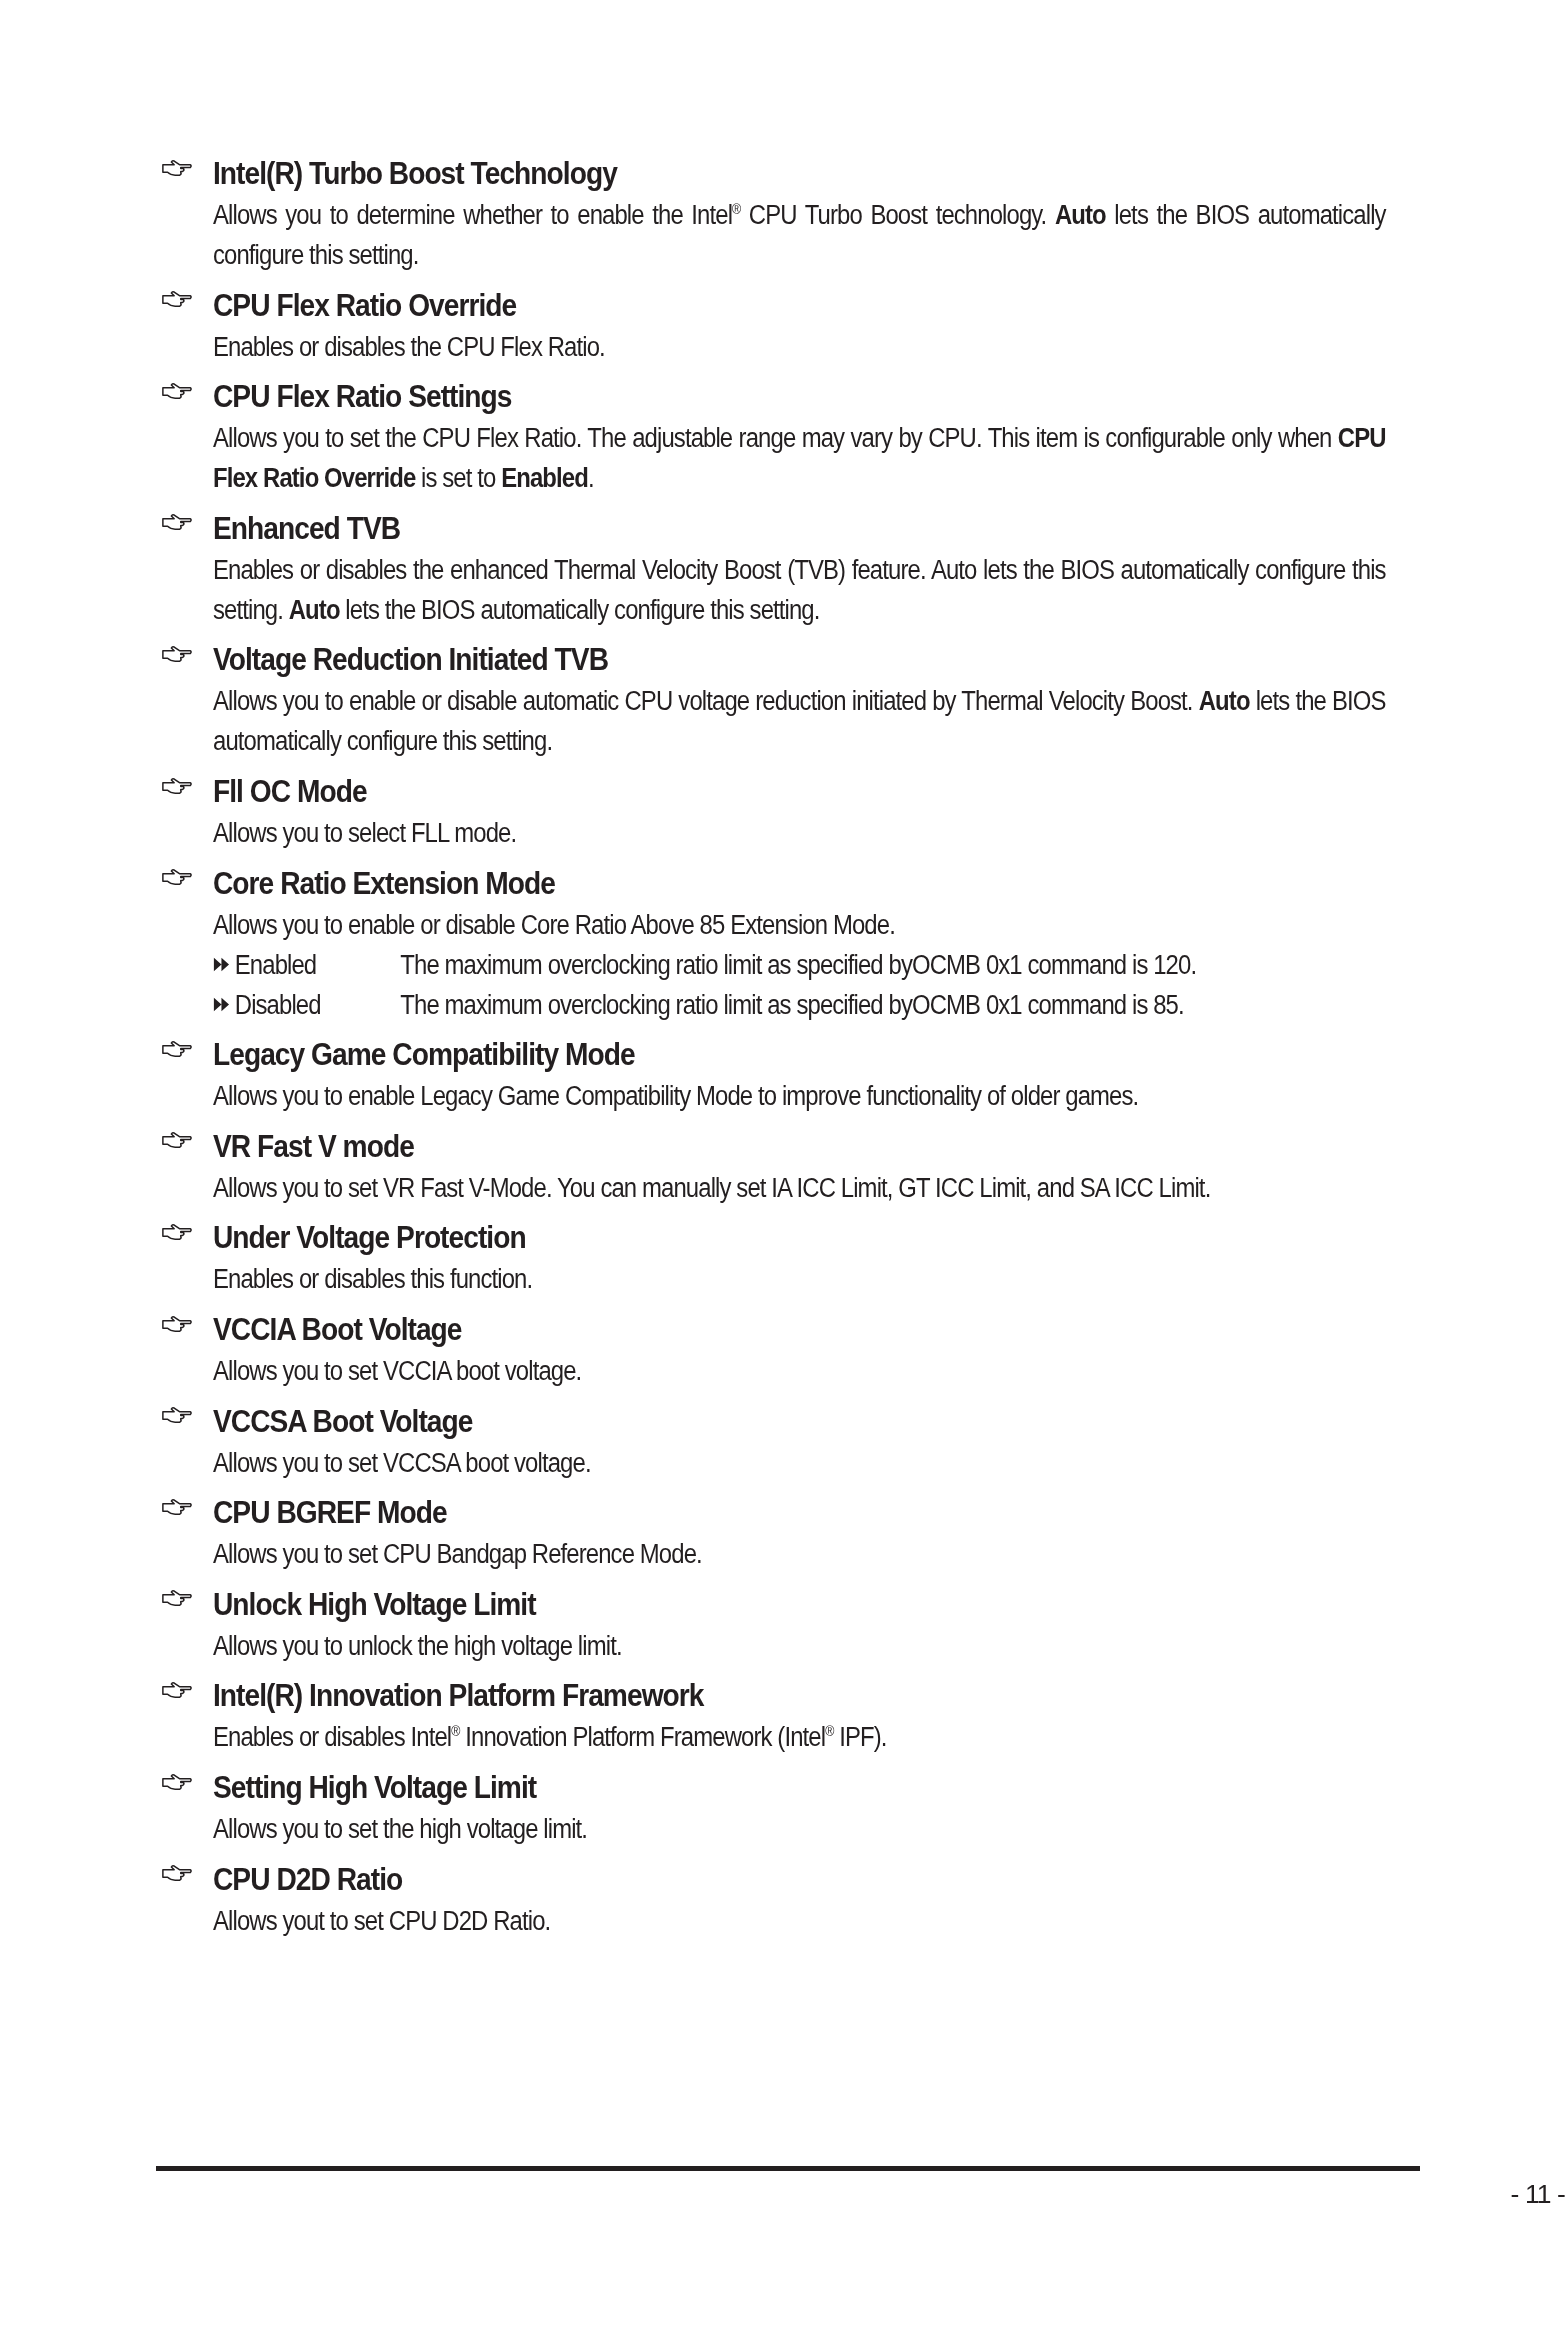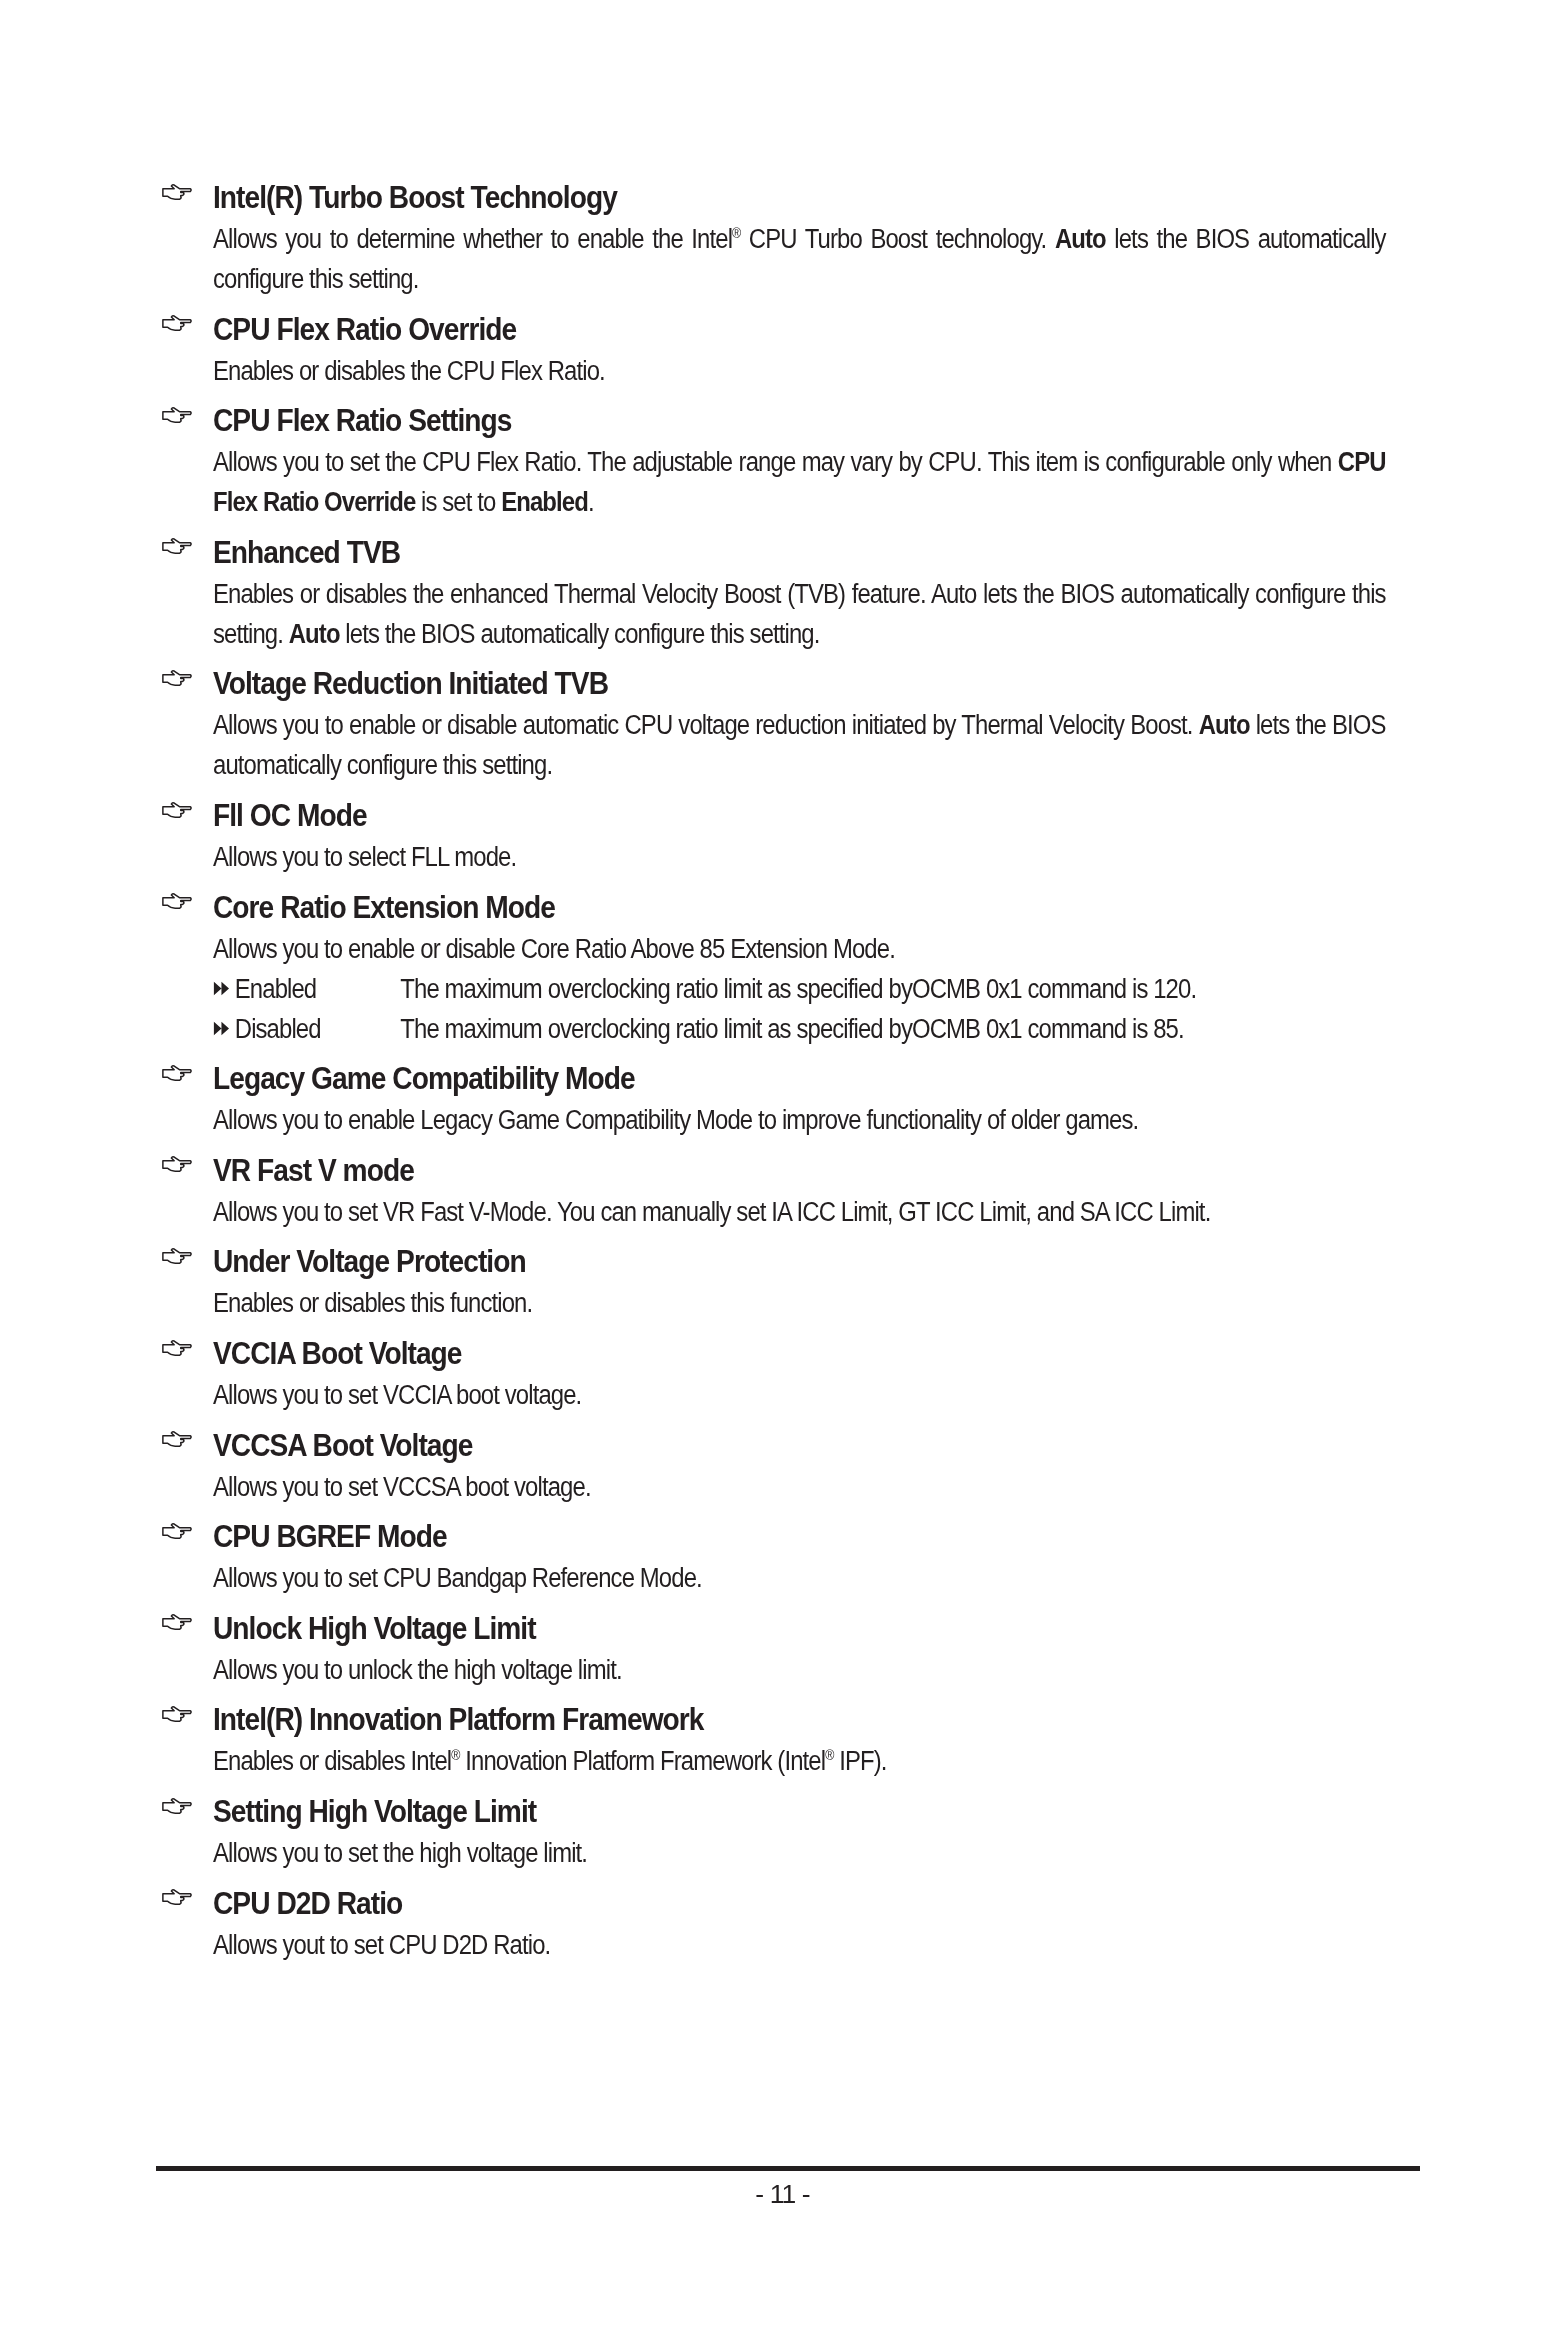--- a/index.html
+++ b/index.html
@@ -1,38 +1,38 @@
 <!DOCTYPE html>
 <html style="font-size:15px"><head>
 <meta charset="utf-8">
 <style>
   html, body { margin: 0; padding: 0; background: #ffffff; }
   body { width: 1565px; height: 2325px; position: relative; overflow: hidden; color: #231f20; }
   .page { position: absolute; left: 0; top: 0; width: 1565px; height: 2325px; }
-  .content { position: absolute; left: 151px; top: 151px; width: 1268px; margin-top: 24px; }
+  .content { position: absolute; left: 151px; top: 151px; width: 1268px; }
   .item { position: relative; padding-left: 62px; margin-bottom: 7.6px; }
   .item .icon { position: absolute; left: 9.5px; top: 7.6px; width: 34px; height: 28px; }
   .item .icon.tri { left: 11.4px; top: 13.2px; }
   .title {
     font-family: "Liberation Sans", sans-serif; font-weight: bold; font-size: 32px;
     line-height: 44px; letter-spacing: -1.1px; transform: scaleX(0.88); transform-origin: left center;
     white-space: nowrap; color: #231f20;
   }
   .desc {
     font-family: "Liberation Sans", sans-serif; font-size: 27px; line-height: 40px;
     letter-spacing: -1px; color: #231f20; width: 1325px; transform: scaleX(0.885); transform-origin: left center;
     text-align: justify;
   }
   .desc b { font-weight: bold; }
   .desc sup { font-size: 14px; vertical-align: 10.4px; line-height: 0; }
   .opt { display: flex; font-family: "Liberation Sans", sans-serif; font-size: 27px; line-height: 40px; letter-spacing: -1px; transform: scaleX(0.885); transform-origin: left center; width: 1420px; white-space: nowrap; }
   .opt .arrow { width: 24.6px; display: inline-block; }
   .opt .oname { width: 187px; display: inline-block; }
   .rule { position: absolute; left: 156px; top: 2166px; width: 1264px; height: 4.7px; background: #231f20; }
-  .pnum { position: absolute; left: 0; width: 1565px; top: 2179px; text-align: center; font-family: "Liberation Sans", sans-serif; font-size: 26.5px; letter-spacing: -0.9px; color: #231f20; }
+  .pnum { position: absolute; left: 0; width: 1565px; top: 2179px; text-align: right; font-family: "Liberation Sans", sans-serif; font-size: 26.5px; letter-spacing: -0.9px; color: #231f20; }
 </style>
 </head>
 <body>
 
 <div class="page">
   <div class="content" id="content">
       <div class="item">
     <span class="icon"><svg width="32" height="21" viewBox="0 0 34 22">
             <path d="M2 6 L14 6 L11 3 Q12 1 14 2 L20 6 L31 6 Q33 7 31 9 L21 9 L21 10 L24 10 Q25 12 23 13 L21 13 L21 14 Q22 16 20 17 L15 17 Q10 17 7 14 L2 14 Z" fill="none" stroke="#231f20" stroke-width="1.6" stroke-linejoin="round"></path>
           </svg></span>

